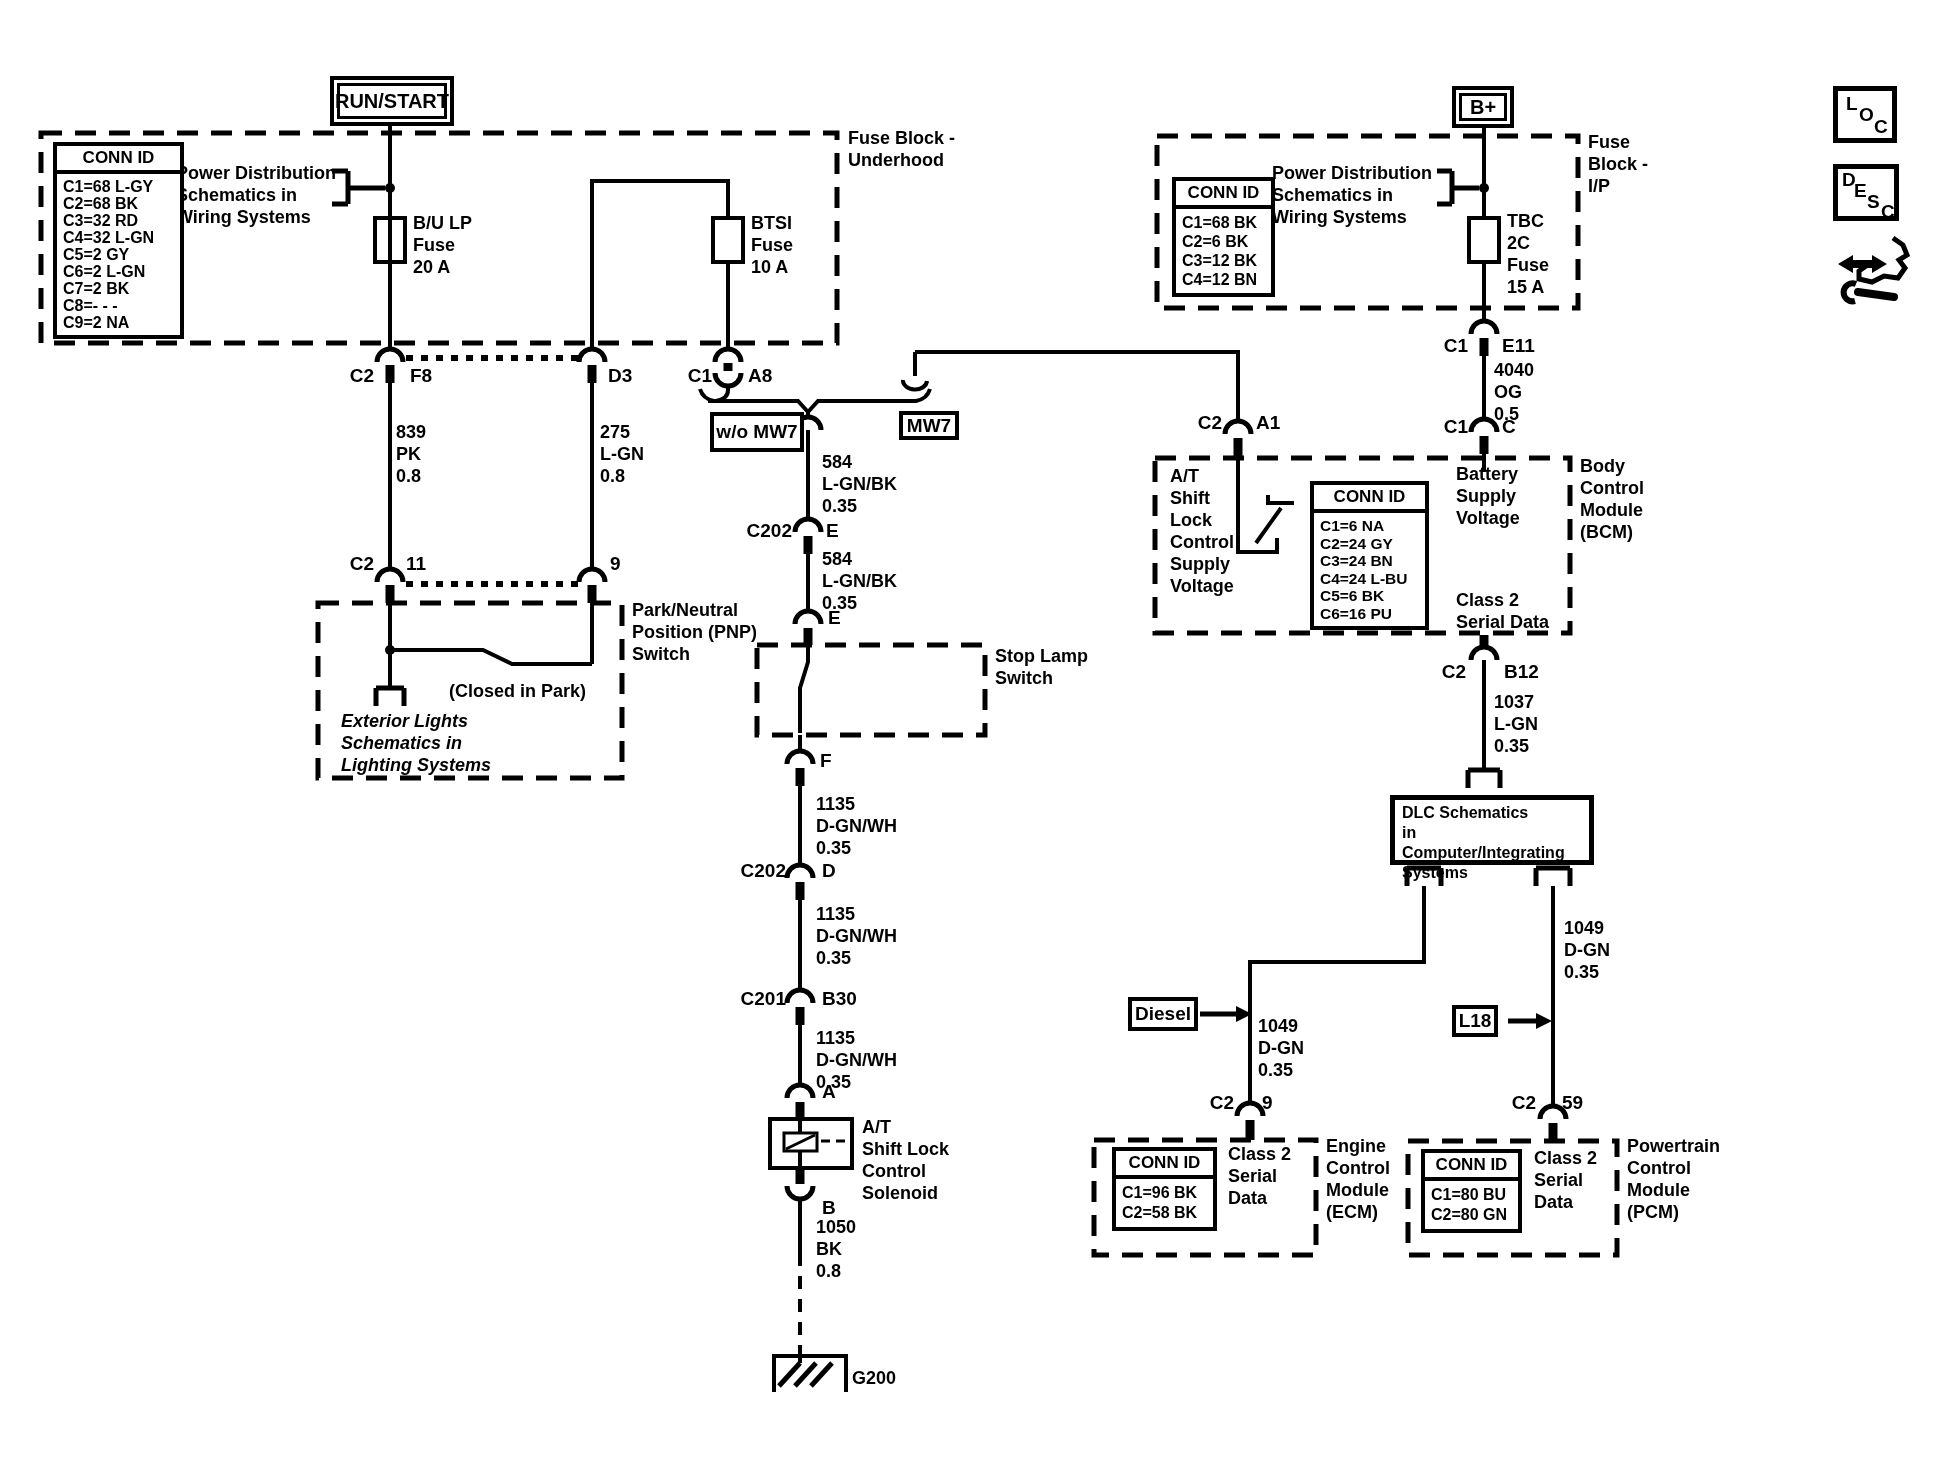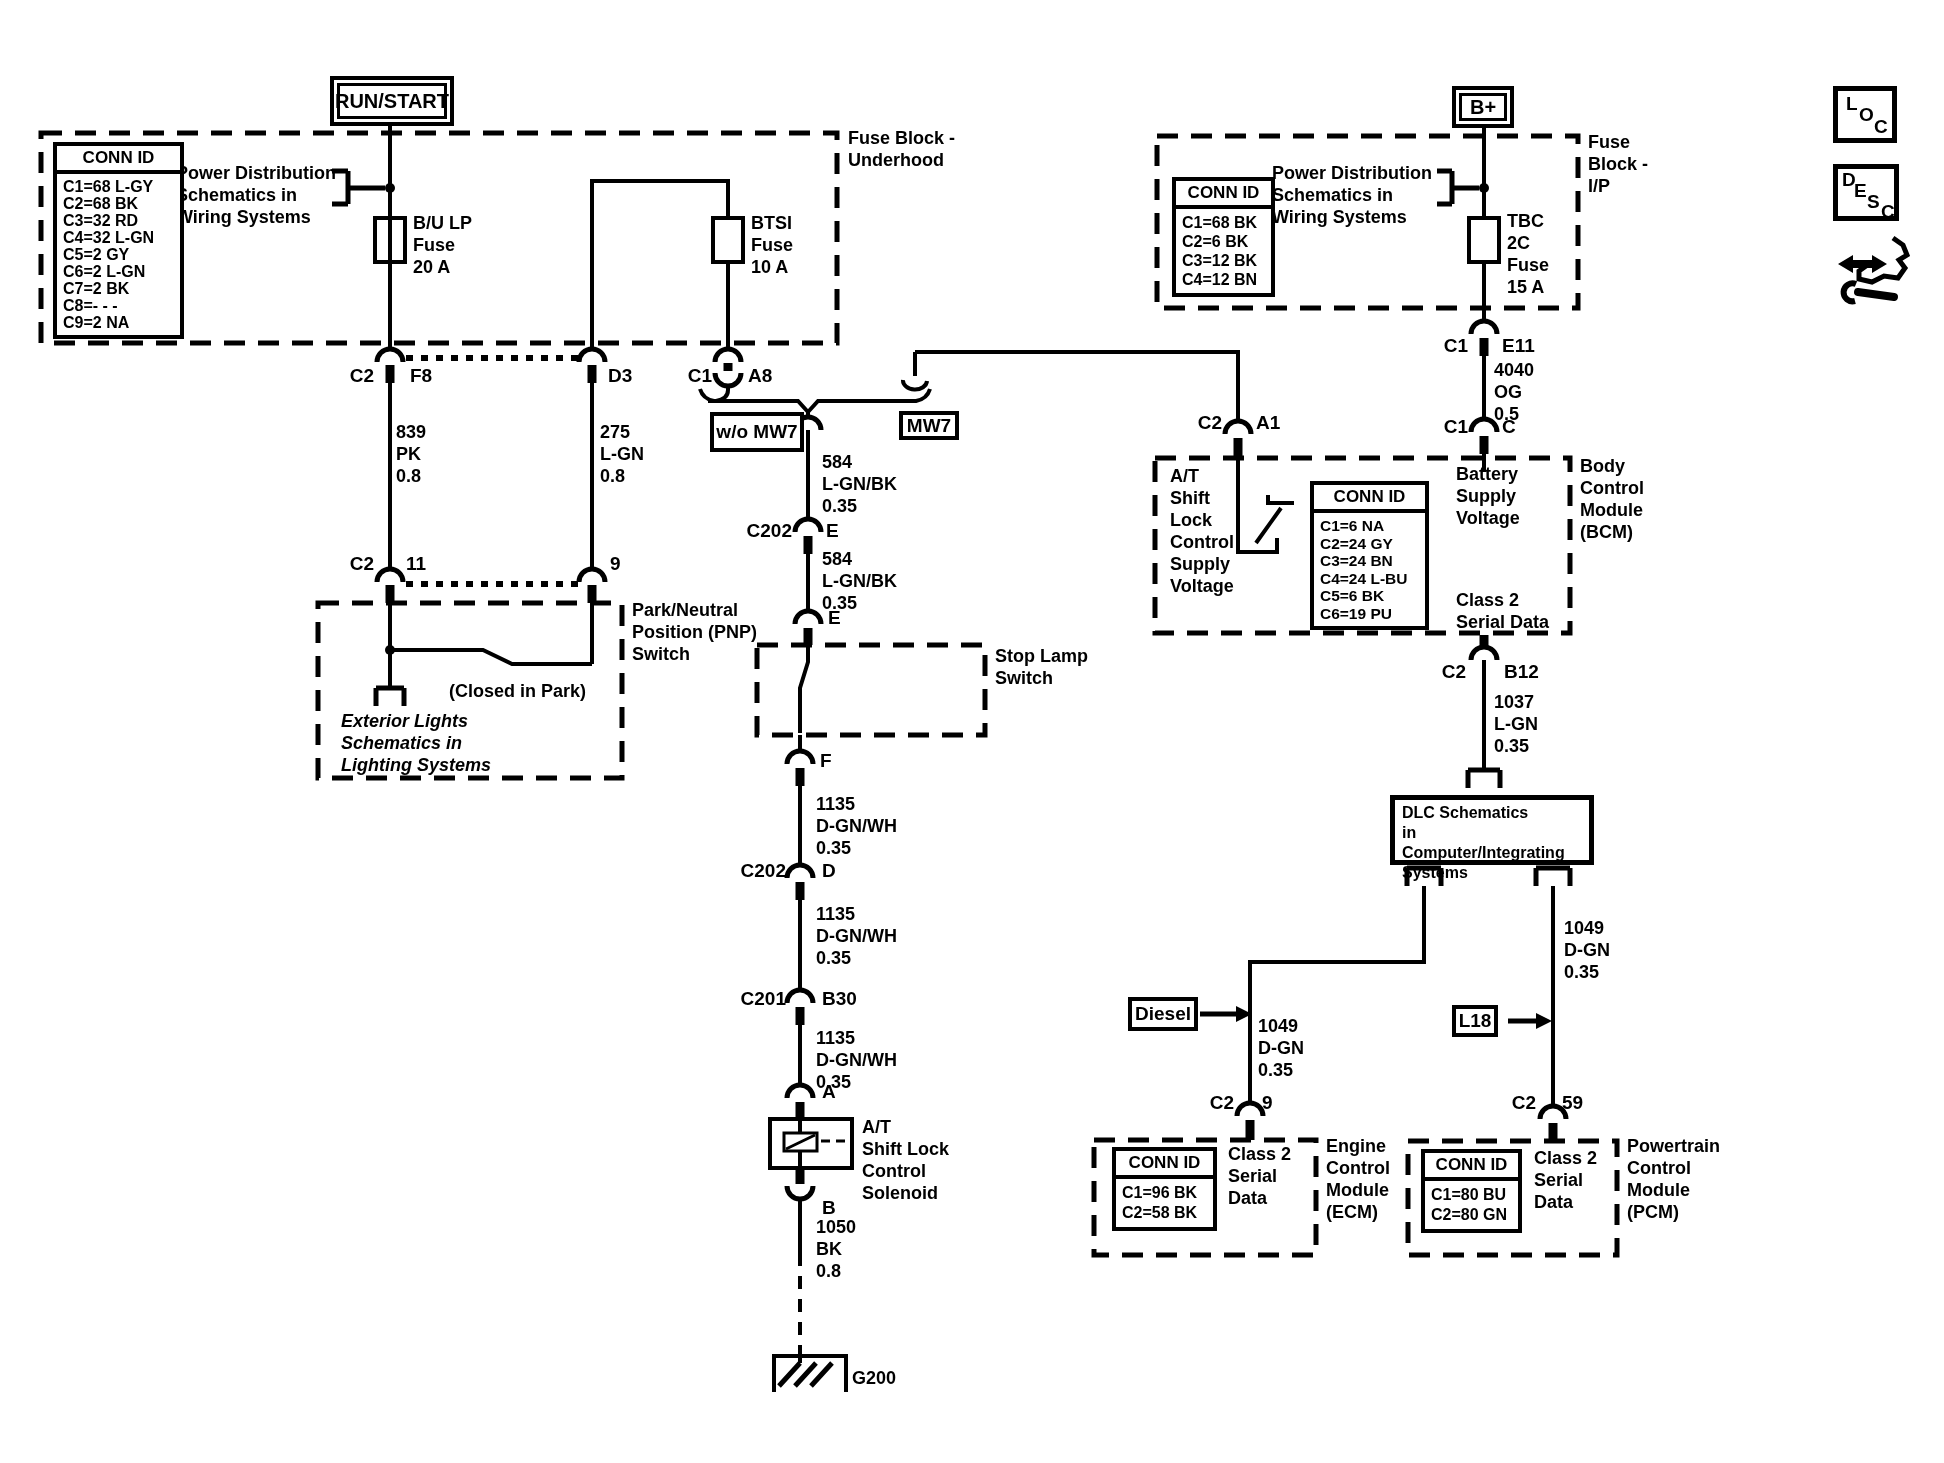--- a/index.html
+++ b/index.html
@@ -310,21 +310,21 @@
   <div class="lbl" style="left:1456px;top:589px;">Class 2
 Serial Data</div>
   <div class="connbox" style="left:1310px;top:481px;width:119px;">
     <div class="hdr">CONN ID</div>
     <div class="rows rows-bcm">
       <div class="row">C1=6 NA</div>
       <div class="row">C2=24 GY</div>
       <div class="row">C3=24 BN</div>
       <div class="row">C4=24 L-BU</div>
       <div class="row">C5=6 BK</div>
-      <div class="row">C6=19 PU</div>
+      <div class="row">C6=16 PU</div>
     </div>
   </div>
 
   <div class="dlcbox" style="left:1390px;top:795px;width:204px;height:70px;">DLC Schematics
 in Computer/Integrating
 Systems</div>
 
   <div class="lbl" style="left:1326px;top:1135px;">Engine
 Control
 Module

